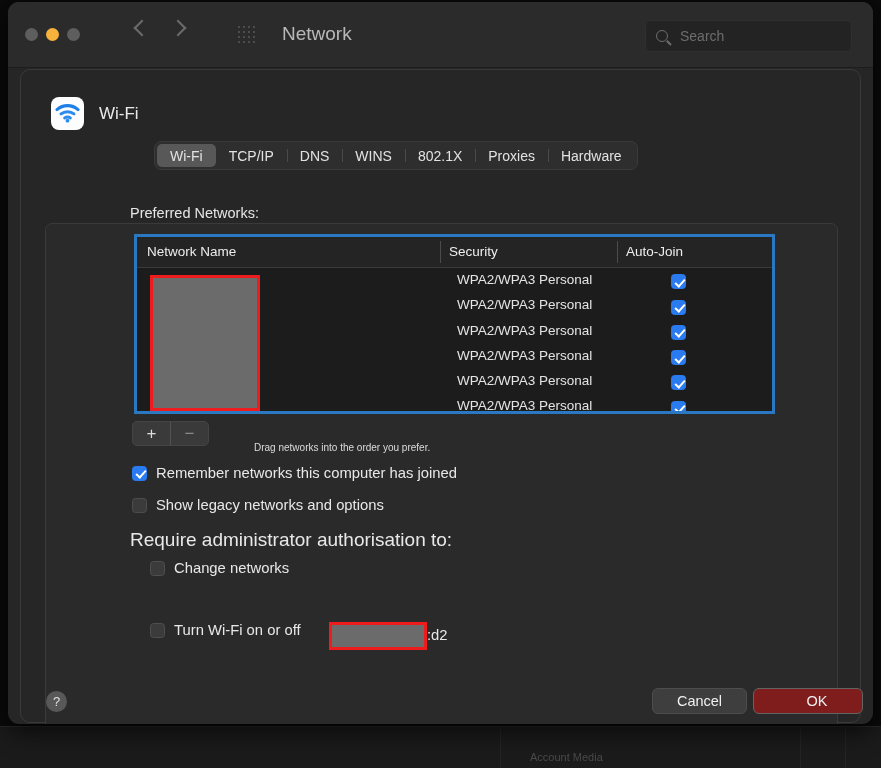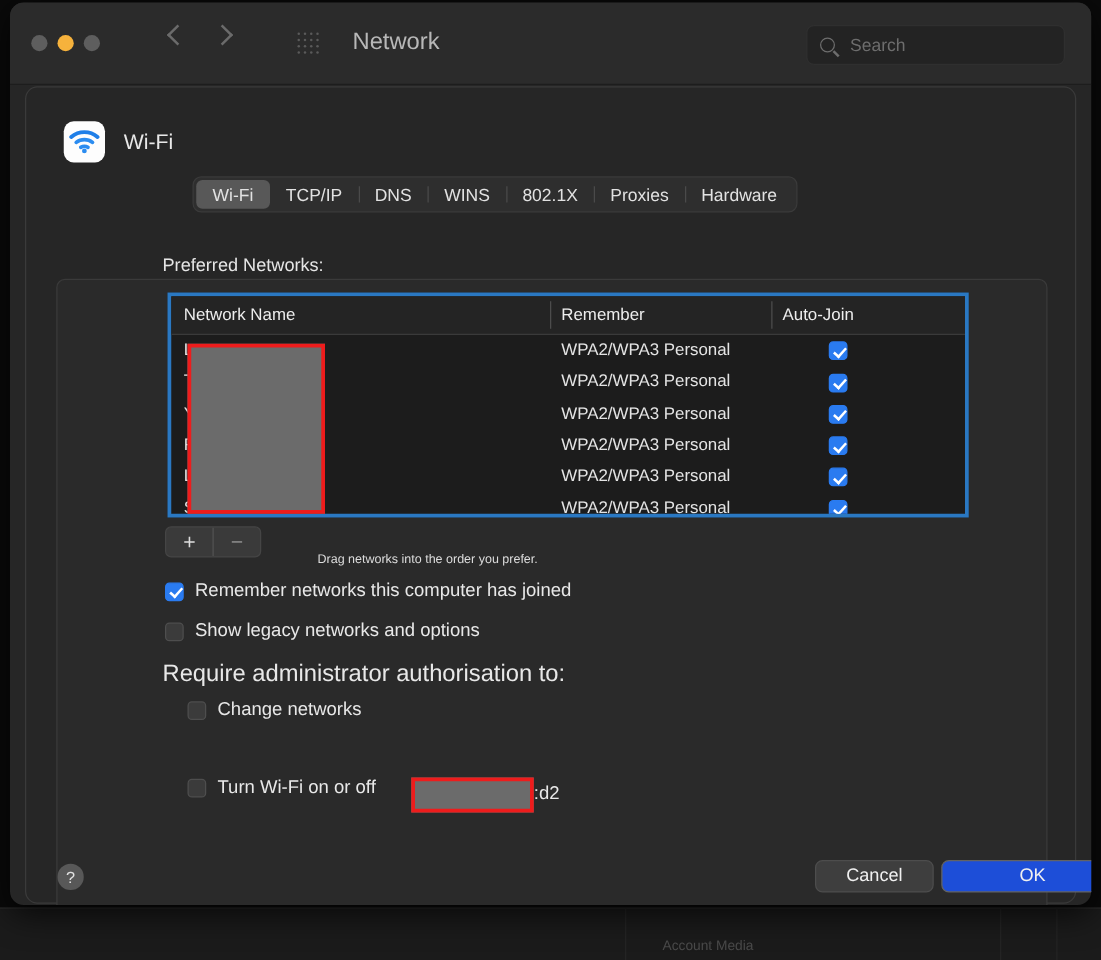--- a/index.html
+++ b/index.html
@@ -273,20 +273,21 @@
     width: 1px;
     height: 22px;
     background: #4c4c4c;
   }
   .thdiv.d1 { left: 303px; }
   .thdiv.d2 { left: 480px; }
 
   .tbody {
     position: relative;
     height: 146px;
+    padding-left: 8px;
   }
   .trow {
     position: relative;
     height: 25.3px;
   }
   .cell-name {
     position: absolute;
     left: 10px;
     top: 4px;
     font-size: 13.5px;
@@ -450,22 +451,22 @@
     border: 1px solid #4d4d4d;
     color: #f0f0f0;
   }
   .btn.cancel {
     left: 644px;
     width: 95px;
     background: #3e3e3e;
   }
   .btn.ok {
     left: 745px;
-    width: 128px;
-    background: #1d4ed8;
+    width: 110px;
+    background: #7f1d1d;
     border-color: #636363;
     padding-left: 18px;
   }
 </style>
 </head>
 <body>
 
 <div class="desktop"></div>
 
 <div class="bg-window">
@@ -556,21 +557,21 @@
         <span>Hardware</span>
       </div>
   </div>
 
   <div class="label-pref">Preferred Networks:</div>
 
   <div class="table-wrap">
     <div class="thead">
       <span class="th c0">Network Name</span>
       <span class="thdiv d1"></span>
-      <span class="th c1">Remember</span>
+      <span class="th c1">Security</span>
       <span class="thdiv d2"></span>
       <span class="th c2">Auto-Join</span>
     </div>
     <div class="tbody">
       <div class="trow">
         <span class="cell-name">L</span>
         <span class="cell-sec">WPA2/WPA3 Personal</span>
         <span class="cell-join"><span class="cb on"></span></span>
       </div>
       <div class="trow">

